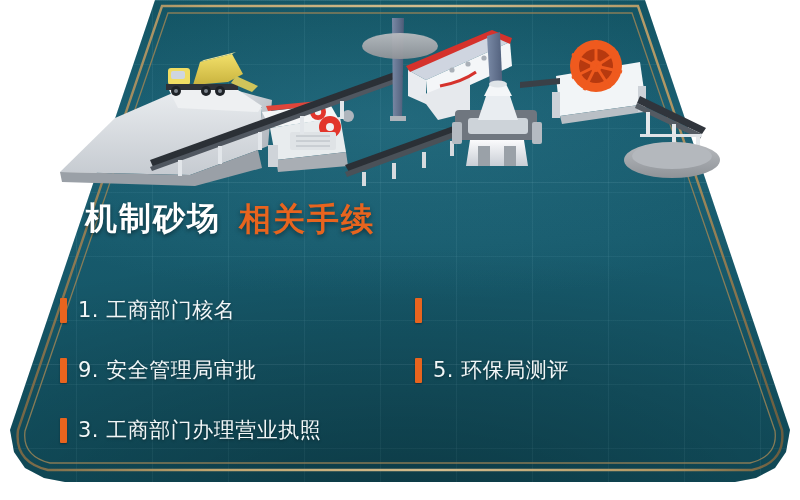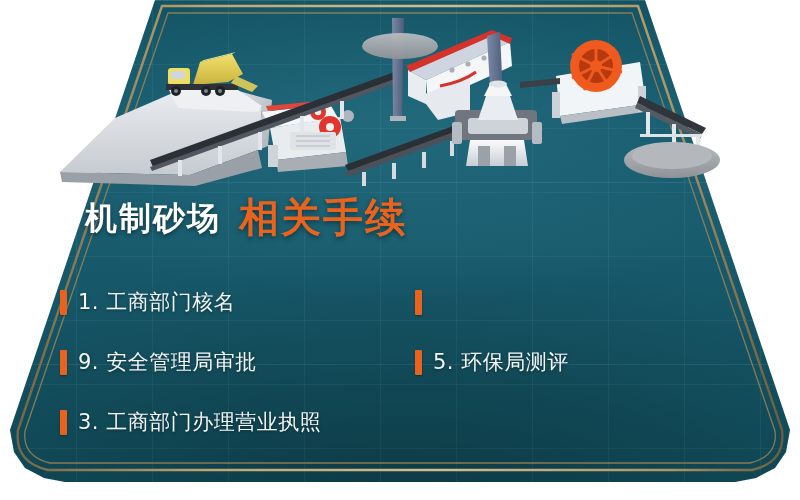--- a/index.html
+++ b/index.html
@@ -52,37 +52,37 @@
     background-size:100% 182px;
     pointer-events:none;
   }
   svg.edge{ position:absolute; left:0; top:0; width:800px; height:500px; pointer-events:none; }
 
   
   .scene{ position:absolute; left:0; top:0; width:800px; height:190px; pointer-events:none; }
 
   
   .title-row{
-    position:absolute; left:85px; top:197px; display:flex; align-items:flex-start; gap:18px;
+    position:absolute; left:85px; top:197px; display:flex; align-items:center; gap:18px;
   }
   .title-white{
     font-size:32px; font-weight:bold; color:#ffffff; letter-spacing:2px;
     text-shadow:0 2px 4px rgba(0,0,0,.45);
     font-family:"DejaVu Sans","Liberation Sans",sans-serif;
   }
   .title-orange{
-    font-size:40px; font-weight:bold; color:#e8641e; letter-spacing:2px;
+    font-size:32px; font-weight:bold; color:#e8641e; letter-spacing:2px;
     text-shadow:0 2px 5px rgba(0,0,0,.45);
     font-family:"DejaVu Sans","Liberation Sans",sans-serif;
     line-height:1;
   }
 
   
   .list{
-    position:absolute; left:60px; top:272px; width:690px;
+    position:absolute; left:60px; top:280px; width:690px;
     display:grid; grid-template-columns:355px 335px; grid-auto-rows:60px;
   }
   .item{ display:flex; align-items:center; gap:11px; }
   .bullet{
     width:7px; height:25px; background:#e8641e; flex:none; border-radius:1px;
     box-shadow:0 1px 2px rgba(0,0,0,.35);
   }
   .item-text{
     font-size:21px; color:#f2f7f8; letter-spacing:.5px; white-space:nowrap;
     text-shadow:0 1px 3px rgba(0,0,0,.4);

